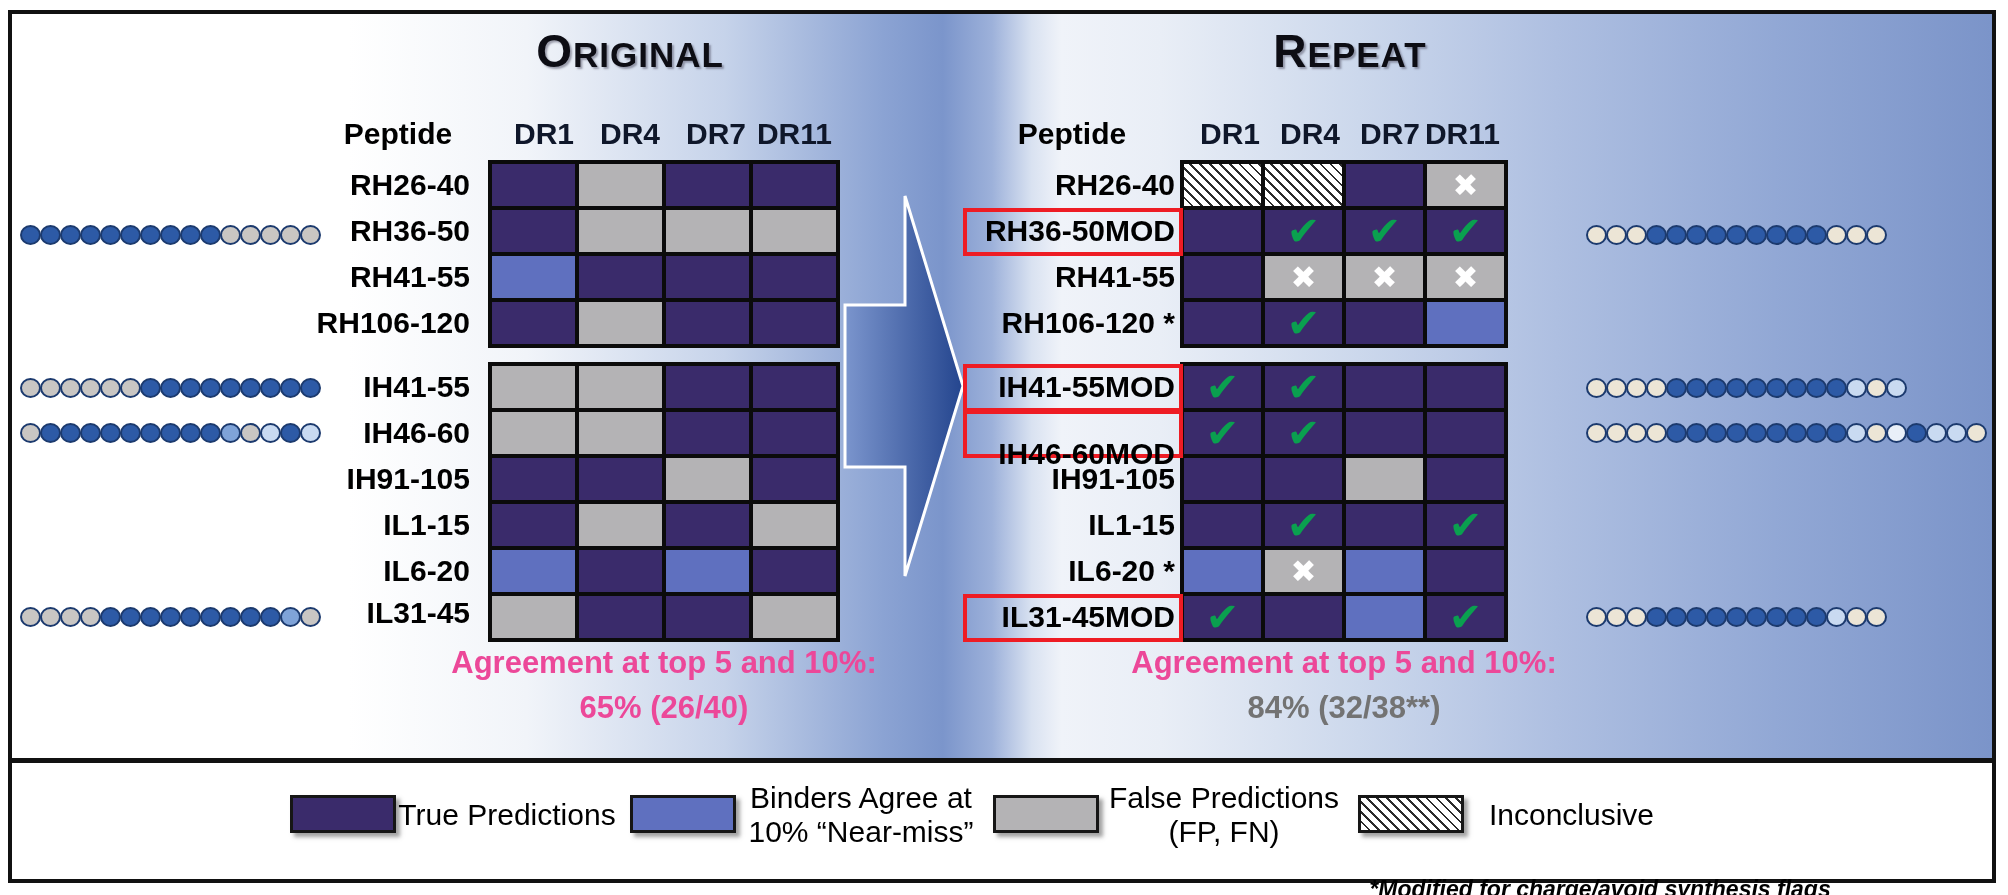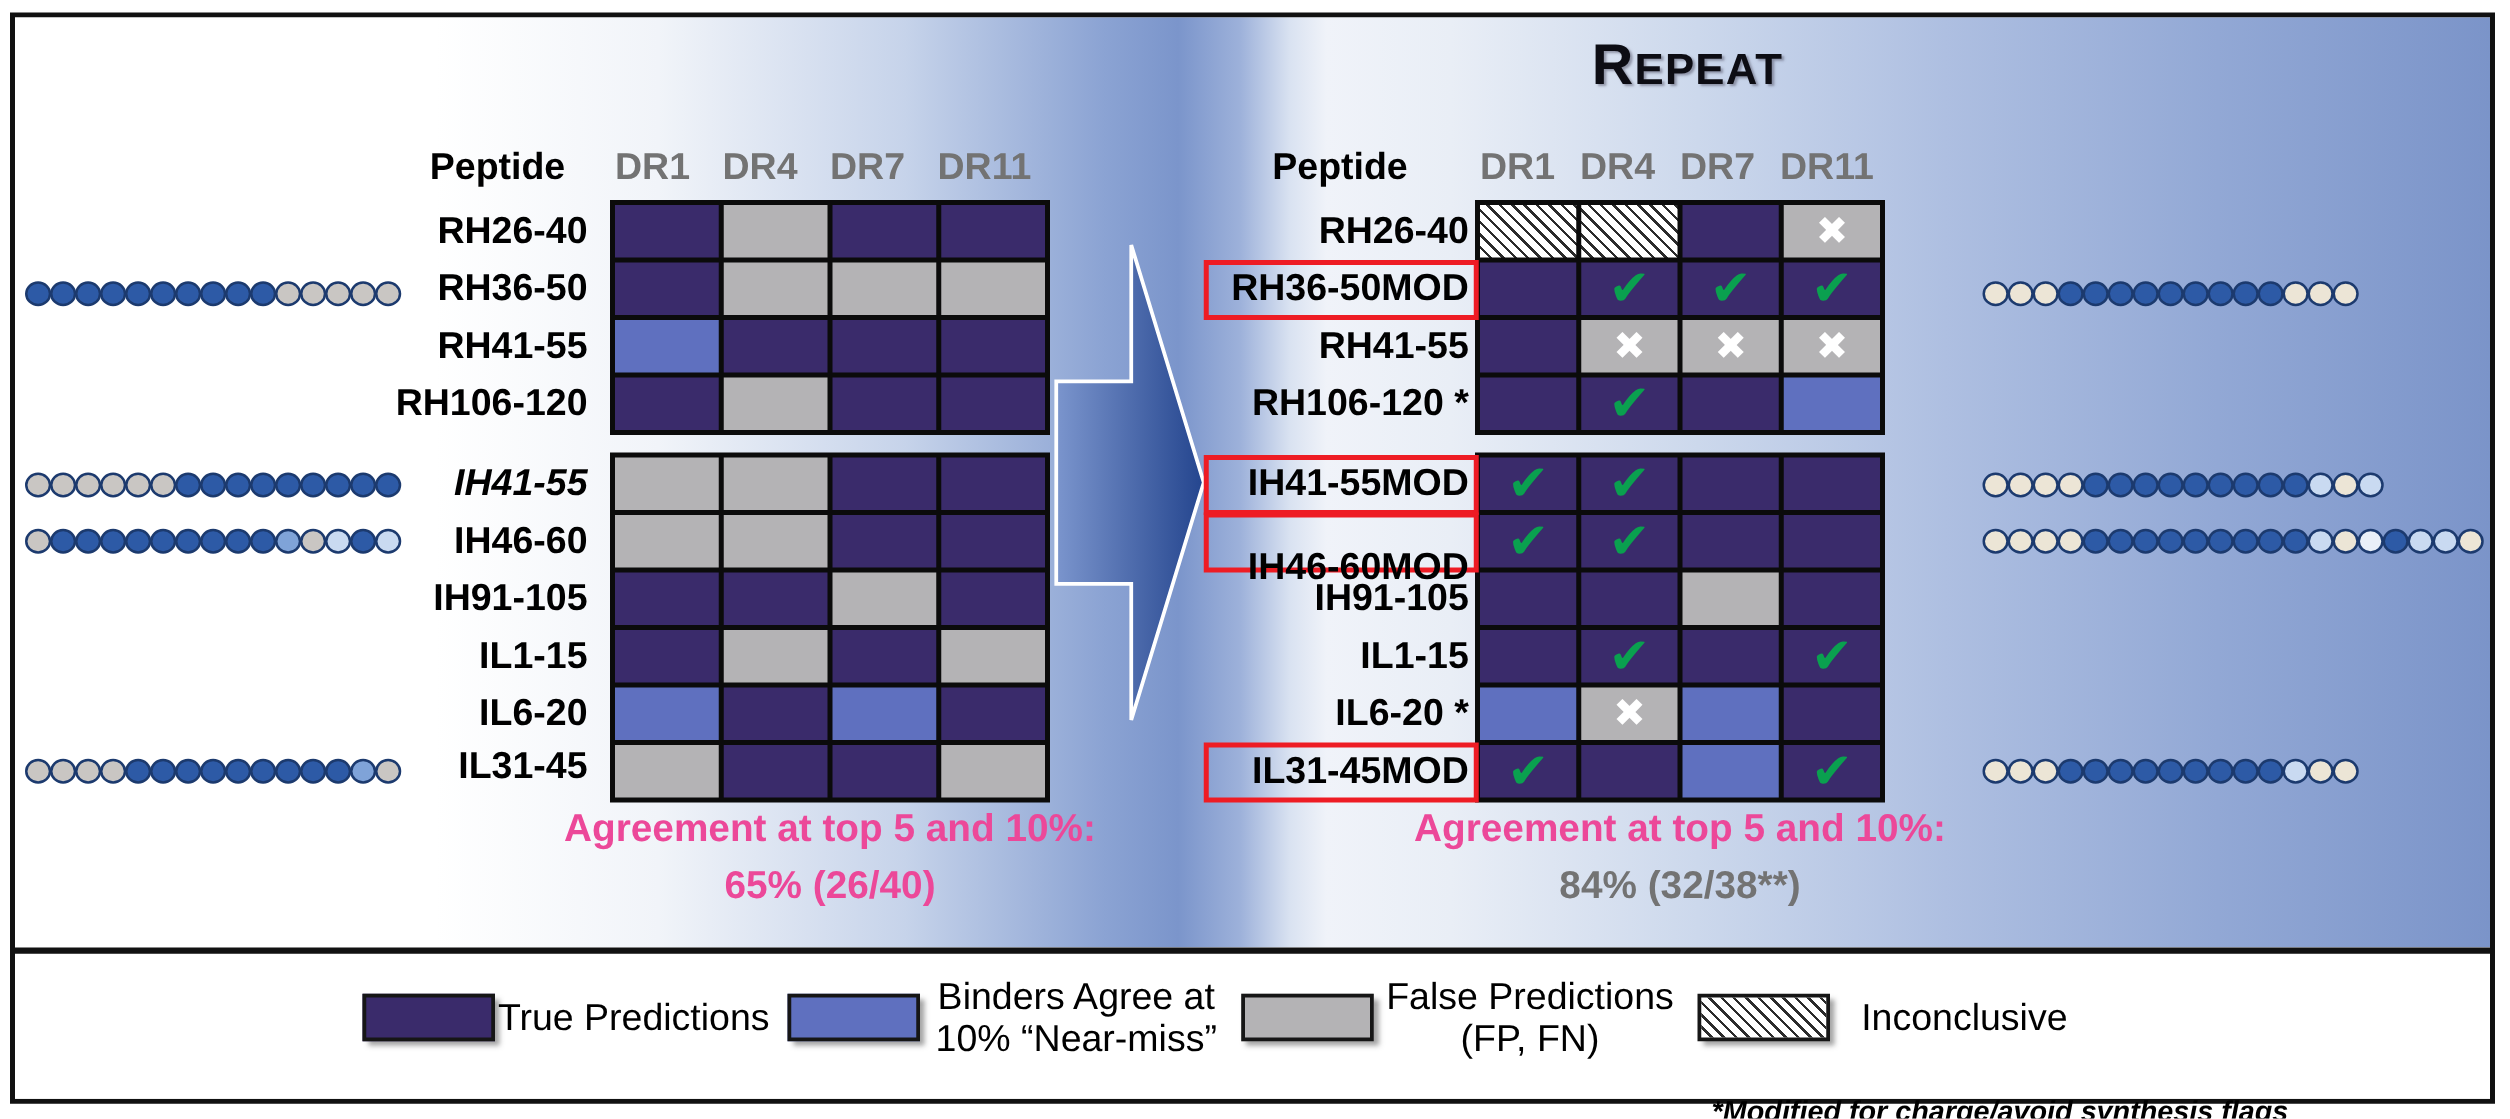--- a/index.html
+++ b/index.html
@@ -15,21 +15,21 @@
   .legendband{height:116px;border-top:5px solid #111;background:#ffffff;}
   .overlay{position:absolute;left:0;top:0;width:2008px;height:895px;}
 
   .title{position:absolute;top:24px;width:340px;text-align:center;color:#0d0d14;
          font-weight:bold;letter-spacing:1px;text-shadow:2px 2px 2px rgba(90,90,110,0.55);}
   .title .cap{font-size:46px;}
   .title .rest{font-size:35px;}
 
   .hdr{position:absolute;font-weight:bold;font-size:30px;color:#000;line-height:40px;}
   .dr-row{position:absolute;display:flex;}
-  .dr-row span{display:block;text-align:left;font-weight:bold;font-size:30px;color:#737373;line-height:40px;}
+  .dr-row span{display:block;text-align:right;font-weight:bold;font-size:30px;color:#0f172a;line-height:40px;}
 
   .grid{position:absolute;background:#0b0b0b;padding:4px;display:grid;gap:4px;}
   .cell{position:relative;}
   .cell-T{background:#3a2b6b;}
   .cell-N{background:#5f70bf;}
   .cell-F{background:#b4b3b5;}
   .cell-I{background:repeating-linear-gradient(45deg,#ffffff 0 5px,#2b2b2b 5px 7px);}
   .mark{position:absolute;left:0;top:0;width:100%;height:100%;display:flex;
         align-items:center;justify-content:center;font-family:"DejaVu Sans",sans-serif;font-weight:900;}
   .mark-check{color:#0aa04f;font-size:40px;}
@@ -65,20 +65,21 @@
 </head>
 <body>
 
 <div class="canvas">
   <div class="frame">
     <div class="main"></div>
     <div class="legendband"></div>
   </div>
 
   <div class="overlay">
+    <div class="title" style="left:460px;" id="title-0"><span class="cap">O</span><span class="rest">RIGINAL</span></div>
     <div class="title" style="left:1180px;" id="title-1"><span class="cap">R</span><span class="rest">EPEAT</span></div>
 
     <svg class="arrow-svg" style="left:840px;top:190px;" width="130" height="392" viewBox="0 0 130 392">
       <defs>
         <linearGradient id="agrad" x1="0" y1="0" x2="1" y2="0">
           <stop offset="0" stop-color="#7b95cd"></stop>
           <stop offset="1" stop-color="#24458e"></stop>
         </linearGradient>
       </defs>
       <polygon points="5,115 65,115 65,6 123,196 65,386 65,277 5,277" fill="url(#agrad)" stroke="#ffffff" stroke-width="3"></polygon>
@@ -133,21 +134,21 @@
           <div class="cell cell-F"></div>
           <div class="cell cell-N"></div>
           <div class="cell cell-T"></div>
           <div class="cell cell-N"></div>
           <div class="cell cell-T"></div>
           <div class="cell cell-F"></div>
           <div class="cell cell-T"></div>
           <div class="cell cell-T"></div>
           <div class="cell cell-F"></div>
         </div>
-        <div class="rowlabel" style="left: 180px; top: 366px; width: 290px; line-height: 42px; font-style: italic;">IH41-55</div>
+        <div class="rowlabel" style="left: 180px; top: 366px; width: 290px; line-height: 42px;">IH41-55</div>
         <div class="rowlabel" style="left: 180px; top: 412px; width: 290px; line-height: 42px;">IH46-60</div>
         <div class="rowlabel" style="left: 180px; top: 458px; width: 290px; line-height: 42px;">IH91-105</div>
         <div class="rowlabel" style="left: 180px; top: 504px; width: 290px; line-height: 42px;">IL1-15</div>
         <div class="rowlabel" style="left: 180px; top: 550px; width: 290px; line-height: 42px;">IL6-20</div>
         <div class="rowlabel" style="left: 180px; top: 592px; width: 290px; line-height: 42px;">IL31-45</div>
         <div class="agg" style="left: 384px; top: 645px; width: 560px;">Agreement at top 5 and 10%:</div>
         <div class="agg" style="left: 384px; top: 690px; width: 560px;">65% (26/40)</div>
         <div class="hdr" style="left: 942px; top: 114px; width: 260px; text-align: center;">Peptide</div>
         <div class="dr-row" style="left: 1184px; top: 114px; width: 320px;">
           <span style="width: 77px; margin-right: 4px;">DR1</span>

